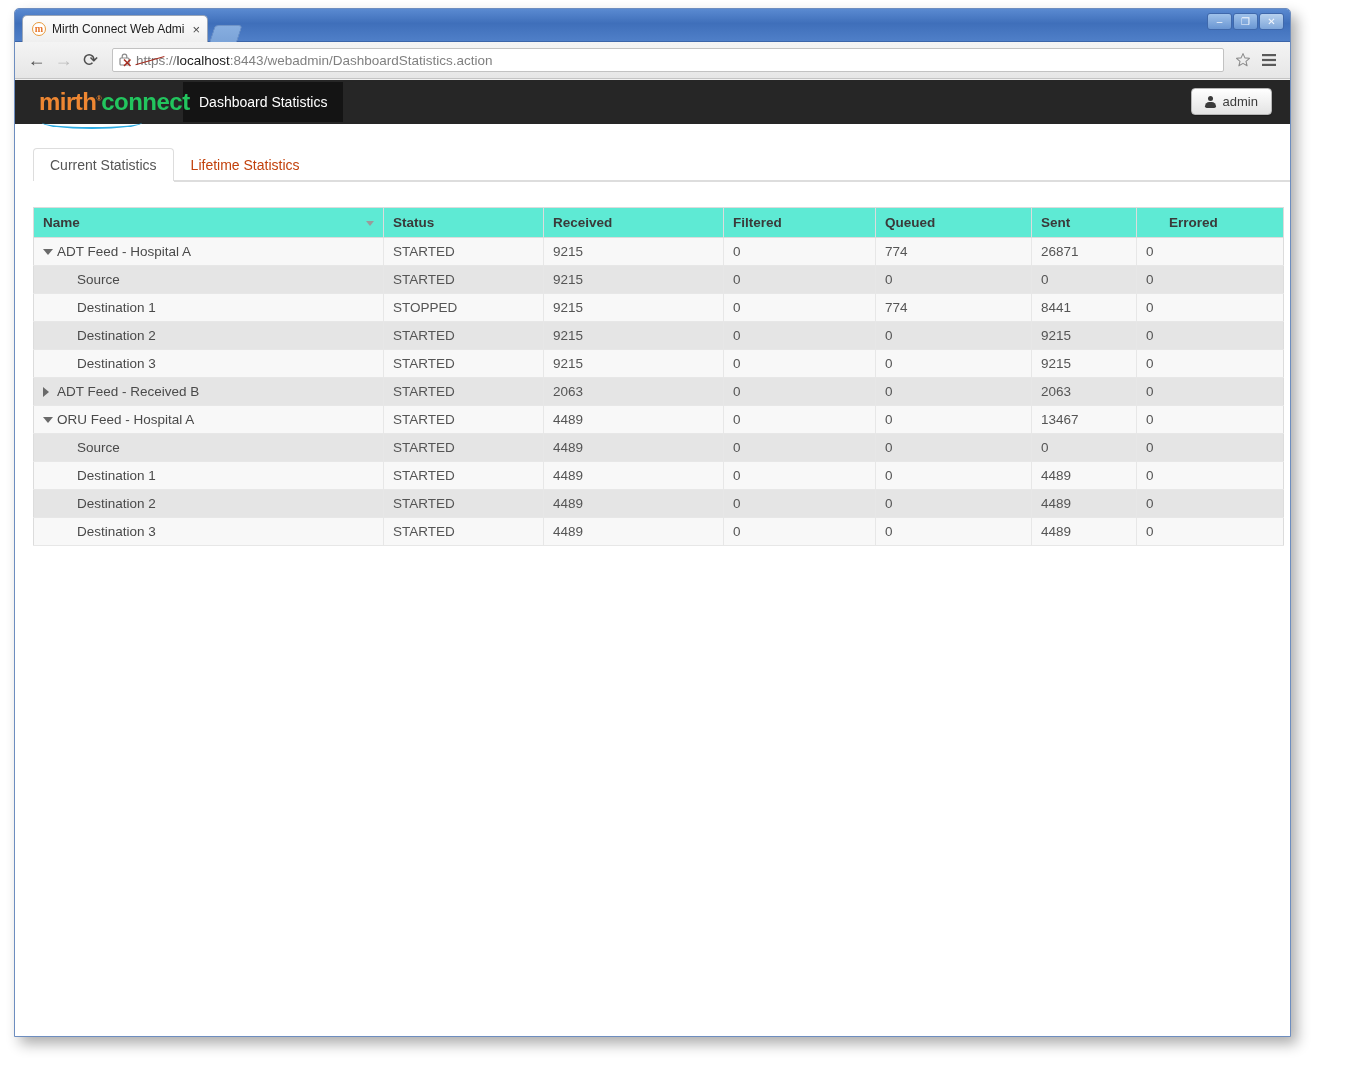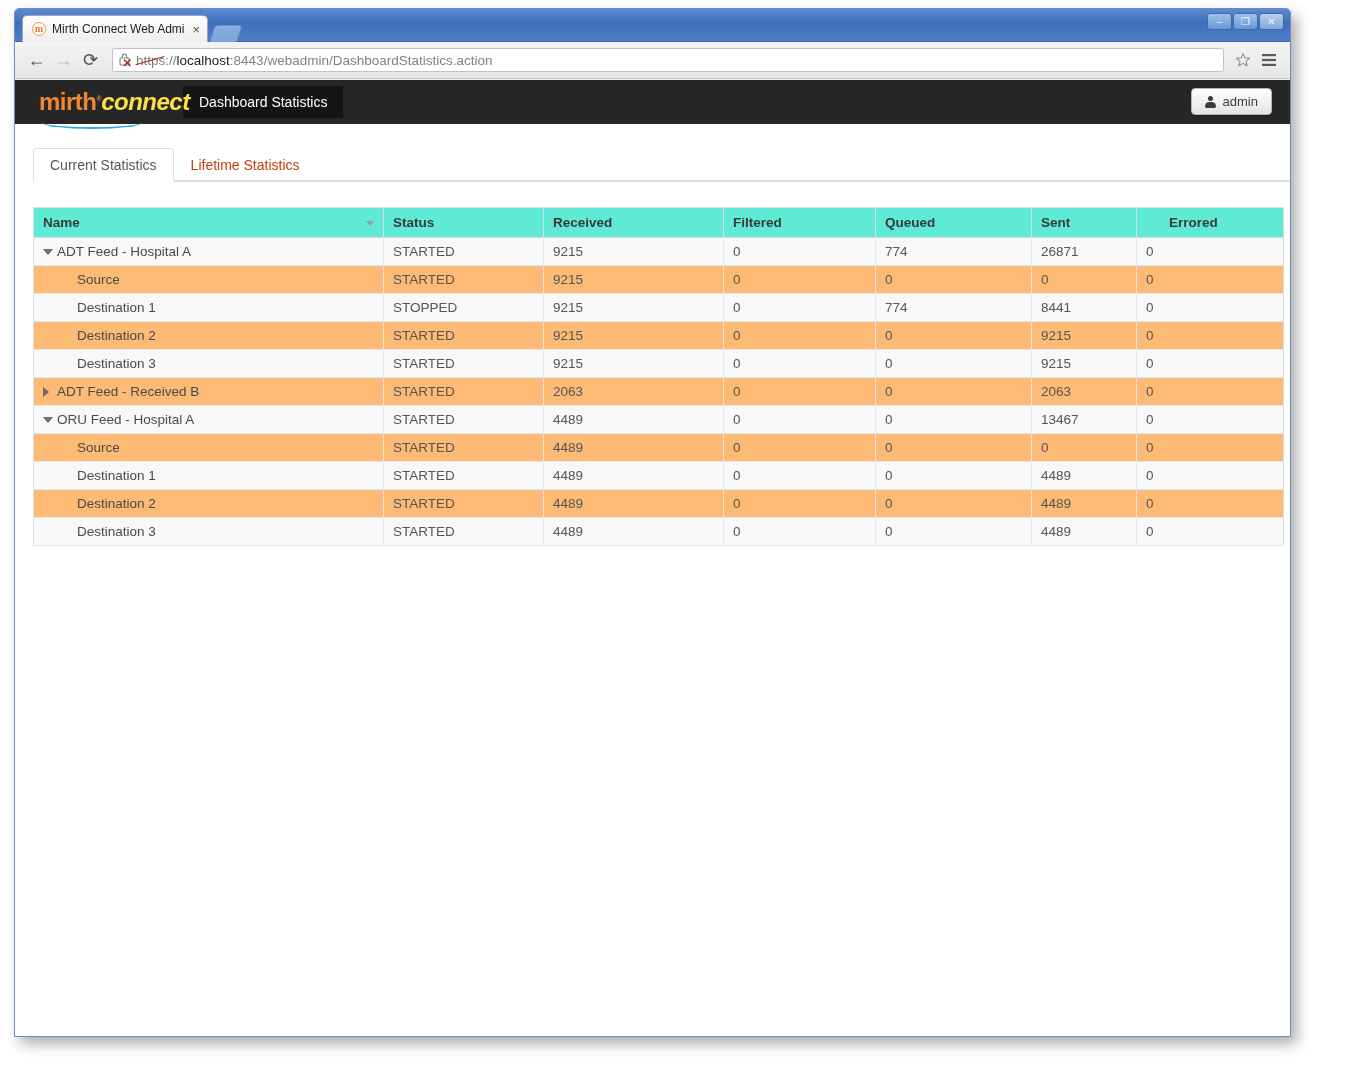--- a/index.html
+++ b/index.html
@@ -133,31 +133,31 @@
     display: flex; align-items: center;
     position: relative;
   }
   #logo {
     width: 168px;
     padding-left: 24px;
     position: relative;
   }
   #logo .wordmark { font-size: 24px; font-weight: bold; letter-spacing: -0.5px; line-height: 1; }
   #logo .mirth { color: #ef8732; }
-  #logo .connect { color: #fde047; font-style: italic; }
+  #logo .connect { color: #22c55e; }
   #logo .tm { font-size: 7px; color: #ef8732; vertical-align: 9px; }
   #logo .swoosh {
     position: absolute;
     left: 27px; top: 26px;
     width: 100px; height: 13px;
     border-bottom: 2.5px solid #2cabe2;
     border-radius: 0 0 52% 52%;
   }
   #navitem {
-    height: 32px;
+    height: 40px;
     padding: 16px 16px;
     display: flex; align-items: center;
     background: #141414;
     color: #ffffff;
     font-size: 14px;
   }
   #userbtn {
     position: absolute; right: 18px; top: 8px;
     height: 27px;
     padding: 0 13px;
@@ -235,21 +235,21 @@
   table.grid th:last-child { border-right: none; padding-left: 32px; }
   table.grid td {
     padding: 6px 9px;
     color: #555555;
     border-right: 1px solid #e7e7e7;
     border-bottom: 1px solid #e7e7e7;
     white-space: nowrap;
   }
   table.grid td:last-child { border-right: none; }
   table.grid tr.odd td { background: #f8f8f8; }
-  table.grid tr.even td { background: #fdba74; }
+  table.grid tr.even td { background: #e5e5e5; }
   .sort-caret {
     position: absolute; right: 9px; top: 50%;
     margin-top: -2px;
     width: 0; height: 0;
     border-left: 4.5px solid transparent;
     border-right: 4.5px solid transparent;
     border-top: 5px solid #9a9a9a;
   }
   .nm { display: flex; align-items: center; }
   .tri { width: 14px; flex: none; display: flex; align-items: center; }

